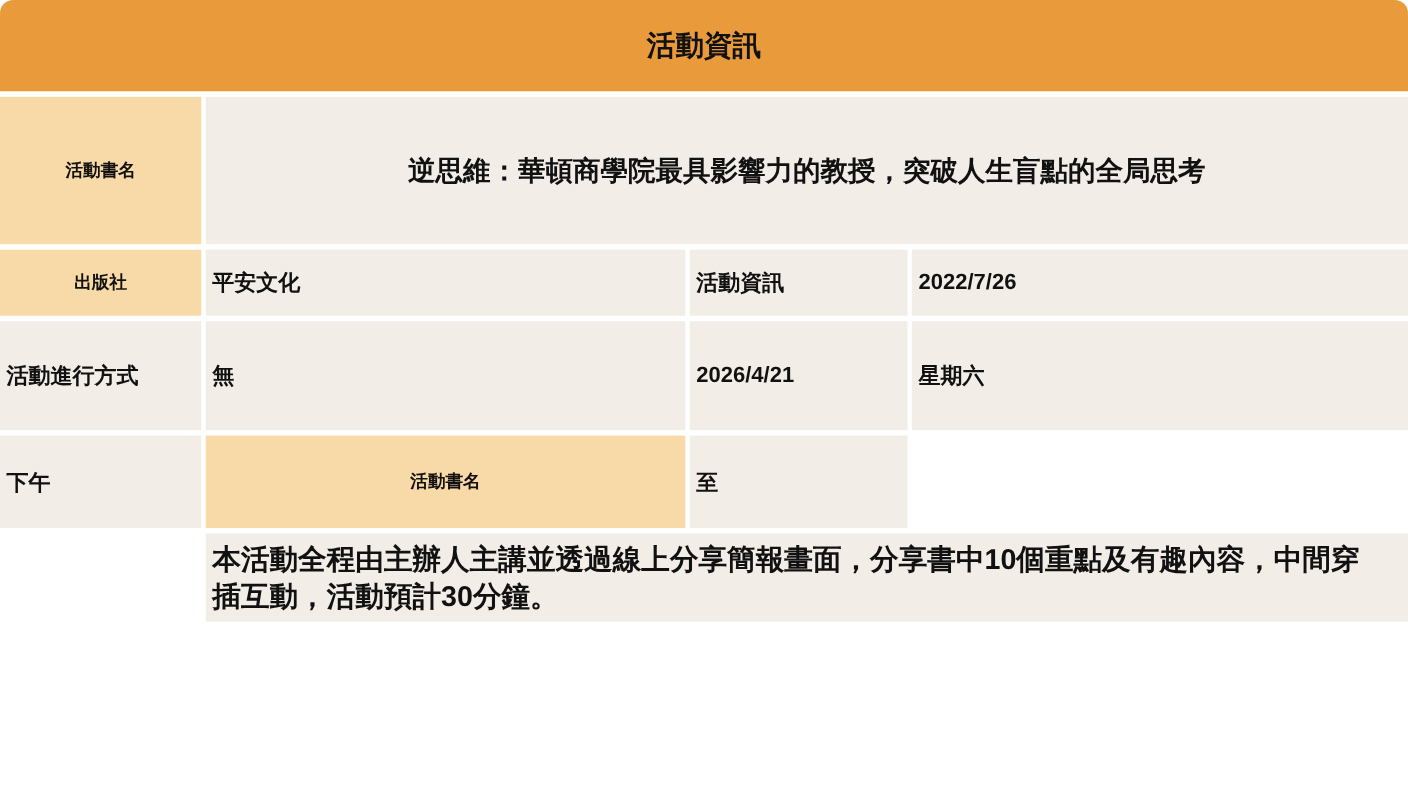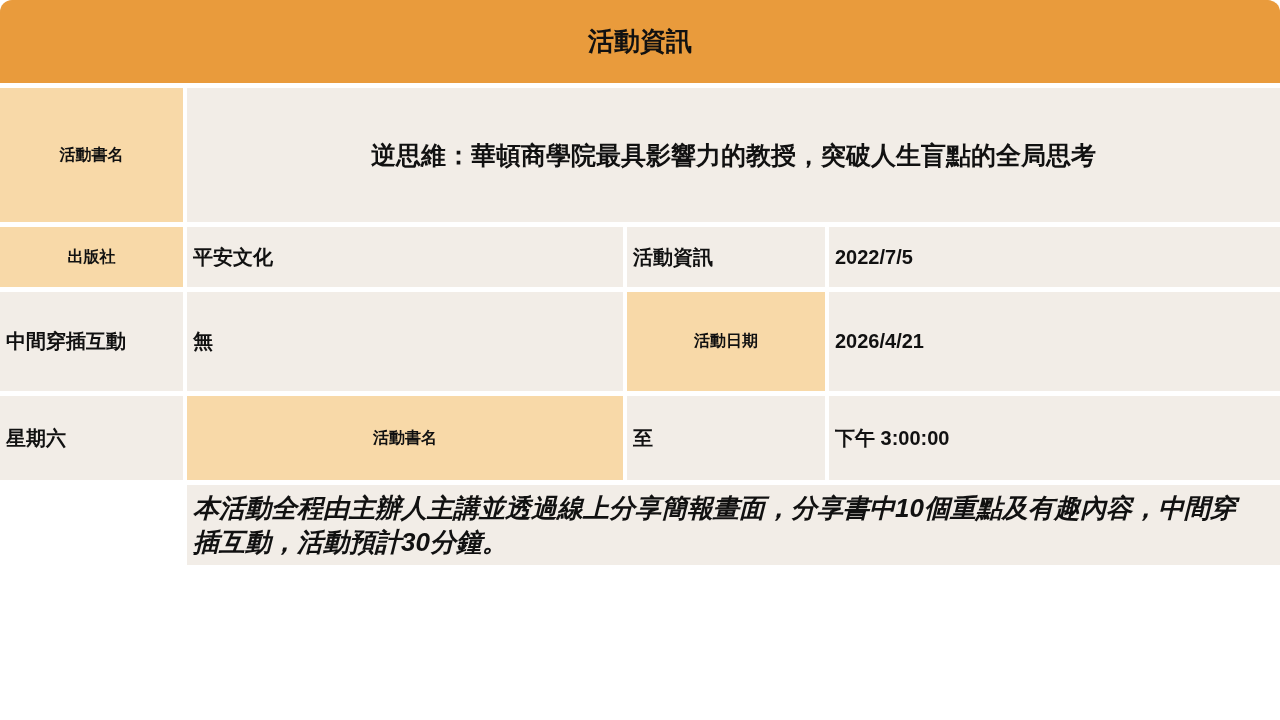--- a/index.html
+++ b/index.html
@@ -55,44 +55,42 @@
   }
   .title-cell {
     justify-content: center;
     text-align: center;
     font-size: 25px;
   }
   .body-cell {
     font-size: 26px;
     line-height: 1.32;
     padding-right: 23px;
-    font-style: italic;
   }
 </style>
 </head>
 <body>
 
 <div class="slide">
 
   <div class="cell header">活動資訊</div>
 
   <div class="cell label">活動書名</div>
   <div class="cell val merged title-cell">逆思維：華頓商學院最具影響力的教授，突破人生盲點的全局思考</div>
 
   <div class="cell label">出版社</div>
   <div class="cell val">平安文化</div>
   <div class="cell val">活動資訊</div>
-  <div class="cell val">2022/7/5</div>
+  <div class="cell val">2022/7/26</div>
 
-  <div class="cell val">中間穿插互動</div>
+  <div class="cell val">活動進行方式</div>
   <div class="cell val">無</div>
 
-  <div class="cell label">活動日期</div>
   <div class="cell val">2026/4/21</div>
   <div class="cell val">星期六</div>
+  <div class="cell val">下午</div>
 
   <div class="cell label">活動書名</div>
   <div class="cell val">至</div>
-  <div class="cell val">下午 3:00:00</div>
 
   <div class="cell val merged body-cell">本活動全程由主辦人主講並透過線上分享簡報畫面，分享書中10個重點及有趣內容，中間穿插互動，活動預計30分鐘。</div>
 
 </div>
 
 </body></html>

